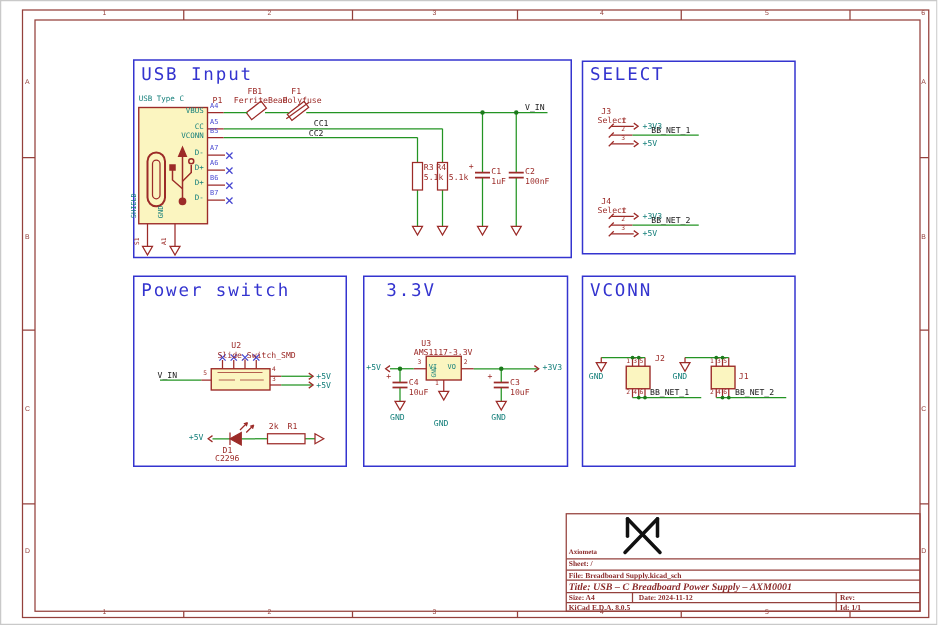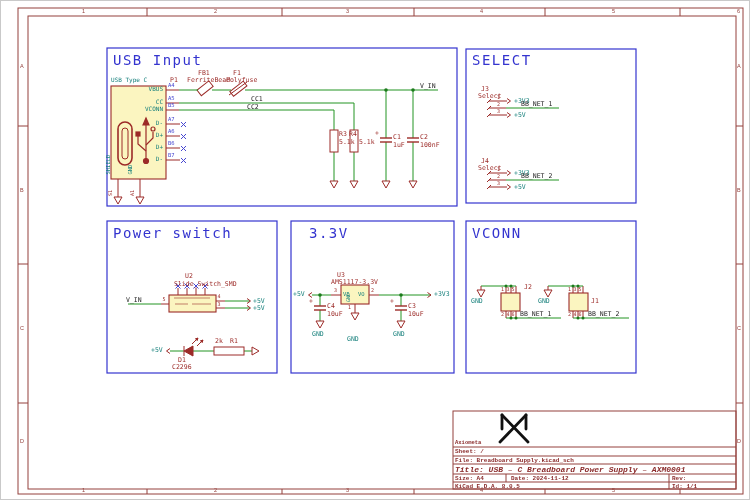--- a/index.html
+++ b/index.html
@@ -12,21 +12,21 @@
   .teal{color:#17807c}
   .blk{color:#1c1c1c}
   .blu{color:#4747d1}
   .s5{font-size:5px}
   .s55{font-size:5.5px}
   .s6{font-size:6px}
   .b{font-weight:bold}
   .ttl{font-size:14px;letter-spacing:1.5px;color:#3434cf}
   .fz{font-size:5.5px;color:#94403c;font-family:"Liberation Sans",sans-serif}
   .rv{transform-origin:0 100%;transform:rotate(-90deg)}
-  .tb{color:#8b2c2c;font-family:Liberation Mono, monospace}
+  .tb{color:#8b2c2c;font-family:Liberation Serif, serif}
   .brand{font-family:"Liberation Sans",sans-serif;font-weight:bold;color:#111;
          font-size:15px;letter-spacing:4px}
   .tbtitle{font-style:italic;font-weight:bold;font-size:8px}
 </style>
 </head>
 <body>
 
 <div id="screen">
 
 <svg width="750" height="500" viewBox="0 0 750 500">

